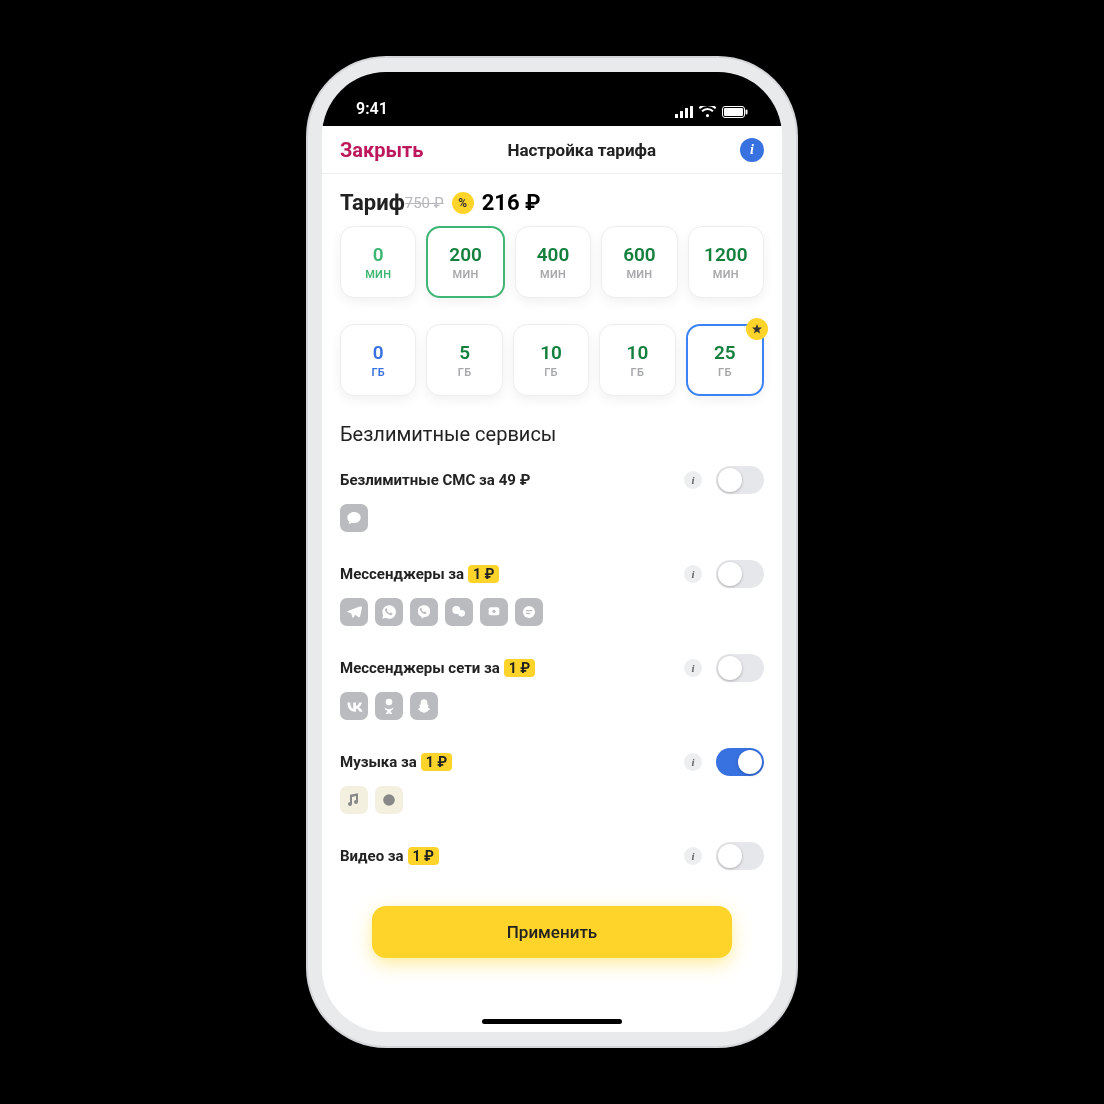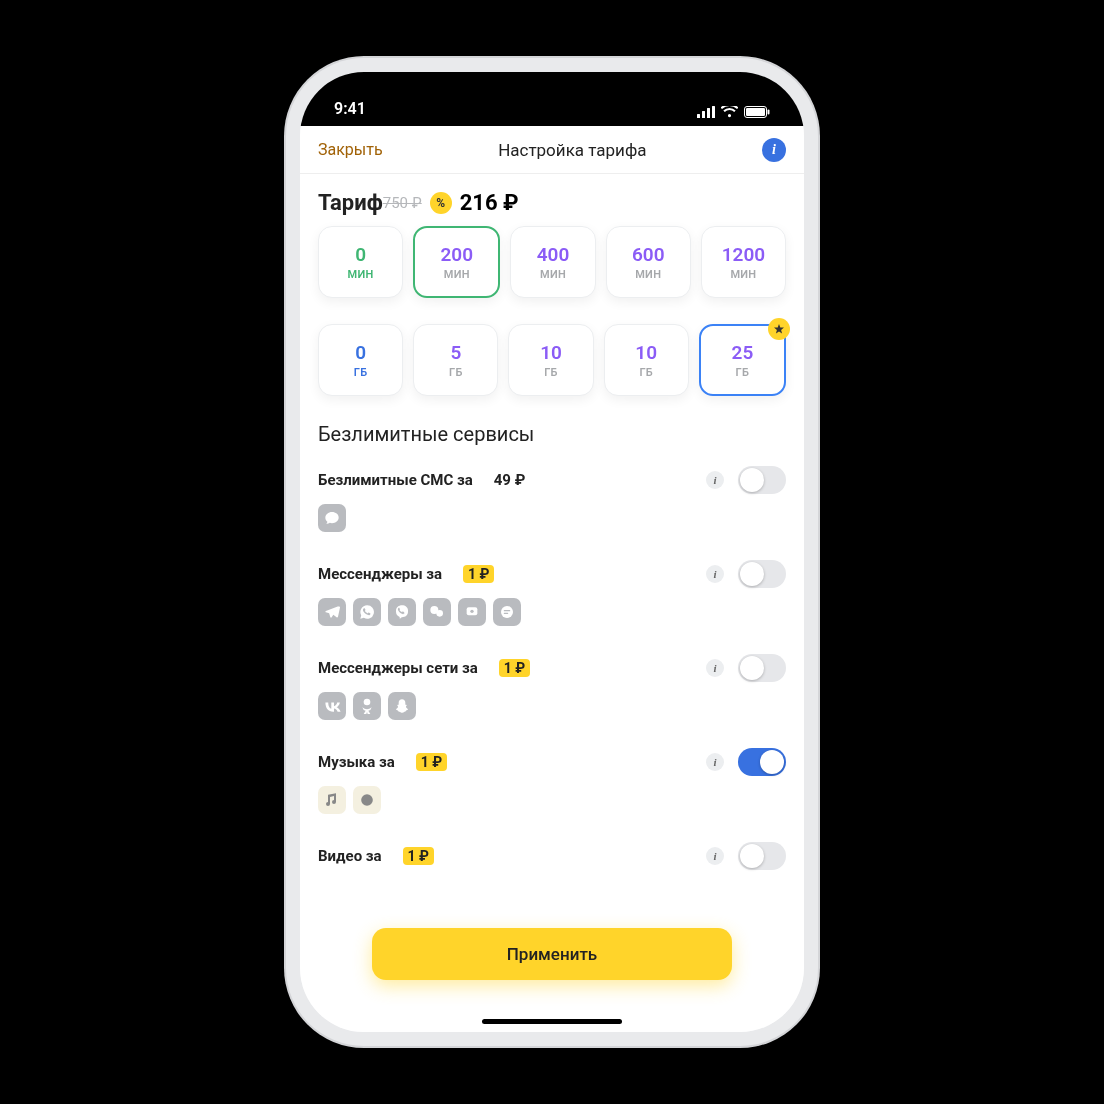--- a/index.html
+++ b/index.html
@@ -1,61 +1,61 @@
 <!DOCTYPE html>
 <html><head>
 <meta charset="utf-8">
 <style>
   *{box-sizing:border-box;margin:0;padding:0;font-family:-apple-system,BlinkMacSystemFont,"Segoe UI",Roboto,Helvetica,Arial,sans-serif;-webkit-font-smoothing:antialiased}
   body{background:#000;width:1104px;height:1104px;display:flex;align-items:center;justify-content:center}
-  .phone{width:504px;height:960px;background:#f1f2f4;border-radius:64px;position:relative;box-shadow:0 0 0 14px #e9eaec,0 0 0 16px #d4d5d8;overflow:hidden}
+  .phone{width:460px;height:960px;background:#f1f2f4;border-radius:64px;position:relative;box-shadow:0 0 0 14px #e9eaec,0 0 0 16px #d4d5d8;overflow:hidden}
   .notch{position:absolute;top:0;left:50%;transform:translateX(-50%);width:230px;height:32px;background:#000;border-bottom-left-radius:20px;border-bottom-right-radius:20px;z-index:50}
   .statusbar{background:#000;color:#fff;height:54px;display:flex;align-items:flex-end;justify-content:space-between;padding:0 34px 8px 34px;font-size:16px;font-weight:600}
   .sb-right{display:flex;align-items:center;gap:6px}
   .sb-right svg{display:block}
   .navbar{background:#fff;height:48px;display:flex;align-items:center;justify-content:space-between;padding:0 18px;border-bottom:1px solid #eee}
-  .nav-close{color:#a16207;font-size:16px;font-weight:400}
-  .nav-title{font-size:17px;font-weight:400;color:#222}
+  .nav-close{color:#be185d;font-size:20px;font-weight:700}
+  .nav-title{font-size:17px;font-weight:700;color:#222}
   .nav-info{width:24px;height:24px;border-radius:50%;background:#3871e0;color:#fff;display:flex;align-items:center;justify-content:center;font-size:14px;font-weight:700;font-family:Georgia,serif;font-style:italic}
   .scroll{height:calc(100% - 54px - 48px);overflow:hidden;background:#fff;position:relative}
   .content{padding:16px 18px 100px 18px}
   .tariff-head{display:flex;align-items:center;margin-bottom:11px}
   .tariff-title{font-size:22px;font-weight:700;color:#222}
   .tariff-price{display:flex;align-items:center;gap:8px}
   .old-price{color:#b5b7ba;font-size:15px;text-decoration:line-through}
   .discount-badge{width:22px;height:22px;border-radius:50%;background:#ffd42a;display:flex;align-items:center;justify-content:center;font-size:12px;font-weight:700;color:#333}
   .new-price{font-size:22px;font-weight:700;color:#000000}
   .opt-row{display:flex;gap:10px;margin-bottom:26px}
   .opt{flex:1;background:#fff;border:1px solid #eceef0;border-radius:14px;height:72px;display:flex;flex-direction:column;align-items:center;justify-content:center;box-shadow:0 4px 12px rgba(0,0,0,0.06);position:relative;cursor:pointer}
   .opt.sel-green{border:2px solid #3fb673}
   .opt.sel-blue{border:2px solid #3b82f6}
-  .opt-val{font-size:19px;font-weight:600;color:#8b5cf6}
+  .opt-val{font-size:19px;font-weight:600;color:#15803d}
   .opt-unit{font-size:11px;font-weight:600;color:#a6a8ab;letter-spacing:0.3px;margin-top:2px}
   .opt.zero .opt-val{color:#3fb673}
   .opt.zero .opt-unit{color:#3fb673}
   .opt.zero-blue .opt-val{color:#3871e0}
   .opt.zero-blue .opt-unit{color:#3871e0}
   .star-badge{position:absolute;top:-8px;right:-6px;width:22px;height:22px;border-radius:50%;background:#ffd42a;display:flex;align-items:center;justify-content:center}
   .star-badge svg{display:block}
   .section-title{font-size:20px;font-weight:400;color:#222;margin:12px 0 20px 0}
   .service{margin-bottom:28px}
   .srv-head{display:flex;align-items:center;justify-content:space-between;margin-bottom:10px}
-  .srv-label{font-size:15px;font-weight:700;color:#222;display:flex;align-items:flex-start;gap:21px;flex-wrap:wrap}
+  .srv-label{font-size:15px;font-weight:700;color:#222;display:flex;align-items:flex-start;gap:4px;flex-wrap:wrap}
   .srv-price-tag{background:#ffd42a;border-radius:4px;padding:1px 5px;font-size:14px;font-weight:700;color:#222}
   .srv-ctrl{display:flex;align-items:center;gap:14px}
   .srv-info{width:18px;height:18px;border-radius:50%;background:#eceef0;color:#666;display:flex;align-items:center;justify-content:center;font-size:11px;font-weight:700;font-family:Georgia,serif;font-style:italic;cursor:pointer}
   .toggle{width:48px;height:28px;border-radius:14px;background:#e6e7ea;position:relative;cursor:pointer}
   .toggle .knob{position:absolute;top:2px;left:2px;width:24px;height:24px;border-radius:50%;background:#fff;box-shadow:0 1px 3px rgba(0,0,0,0.25)}
   .toggle.on{background:#3871e0}
   .toggle.on .knob{left:22px}
   .srv-icons{display:flex;gap:7px}
   .app-ico{width:28px;height:28px;border-radius:7px;background:#b9bbbf;display:flex;align-items:center;justify-content:center;color:#fff}
   .app-ico svg{display:block}
   .app-ico.light{background:#f4f0e0;color:#888}
-  .apply-float{position:absolute;left:50%;bottom:52px;transform:translateX(-50%);width:360px}
+  .apply-float{position:absolute;left:50%;bottom:74px;transform:translateX(-50%);width:360px}
   .apply-btn{width:100%;height:52px;border-radius:14px;background:#ffd42a;display:flex;align-items:center;justify-content:center;font-size:17px;font-weight:500;color:#222;box-shadow:0 6px 18px rgba(255,212,42,0.45);cursor:pointer}
   .home-ind{position:absolute;bottom:8px;left:50%;transform:translateX(-50%);width:140px;height:5px;border-radius:3px;background:#000}
 </style>
 </head>
 <body>
 
 <div class="phone">
   <div class="notch"></div>
 
   <div class="statusbar">

